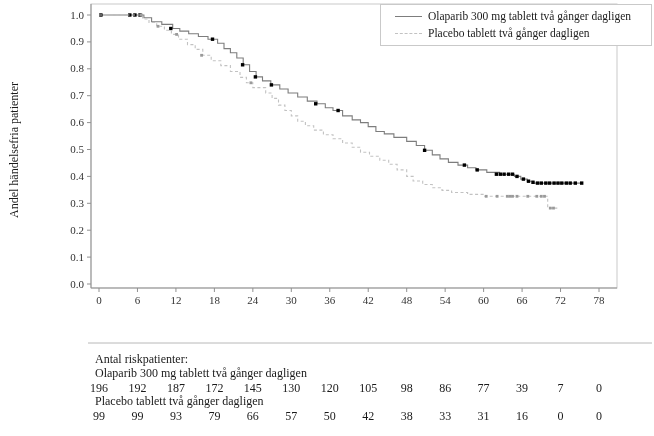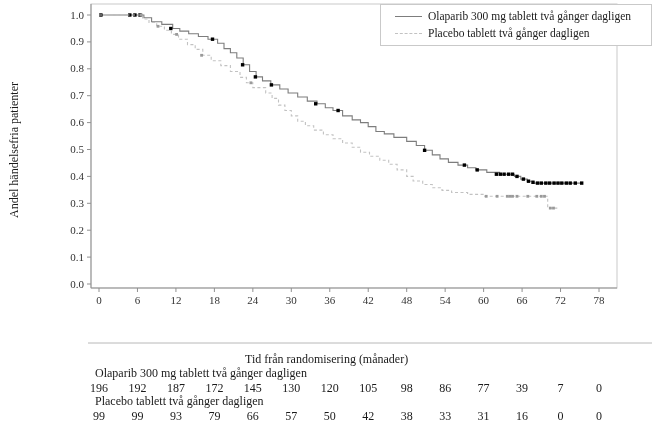--- a/index.html
+++ b/index.html
@@ -169,17 +169,17 @@
       <div class="legend-row">
         <span class="legend-line" style="border-top: 1px solid rgb(125, 125, 125);"></span>
         <span>Olaparib 300 mg tablett två gånger dagligen</span>
       </div>
       <div class="legend-row">
         <span class="legend-line" style="border-top: 1px dashed rgb(194, 194, 194);"></span>
         <span>Placebo tablett två gånger dagligen</span>
       </div>
     </div>
 
-  <div class="tbl-label time-label">Tid från randomisering (månader)</div>
+  <div class="tbl-label risk-header">Antal riskpatienter:</div>
   <div class="tbl-label row0-label">Olaparib 300 mg tablett två gånger dagligen</div>
   <div class="tbl-label row1-label">Placebo tablett två gånger dagligen</div>
 
 </div>
 
 </body></html>

